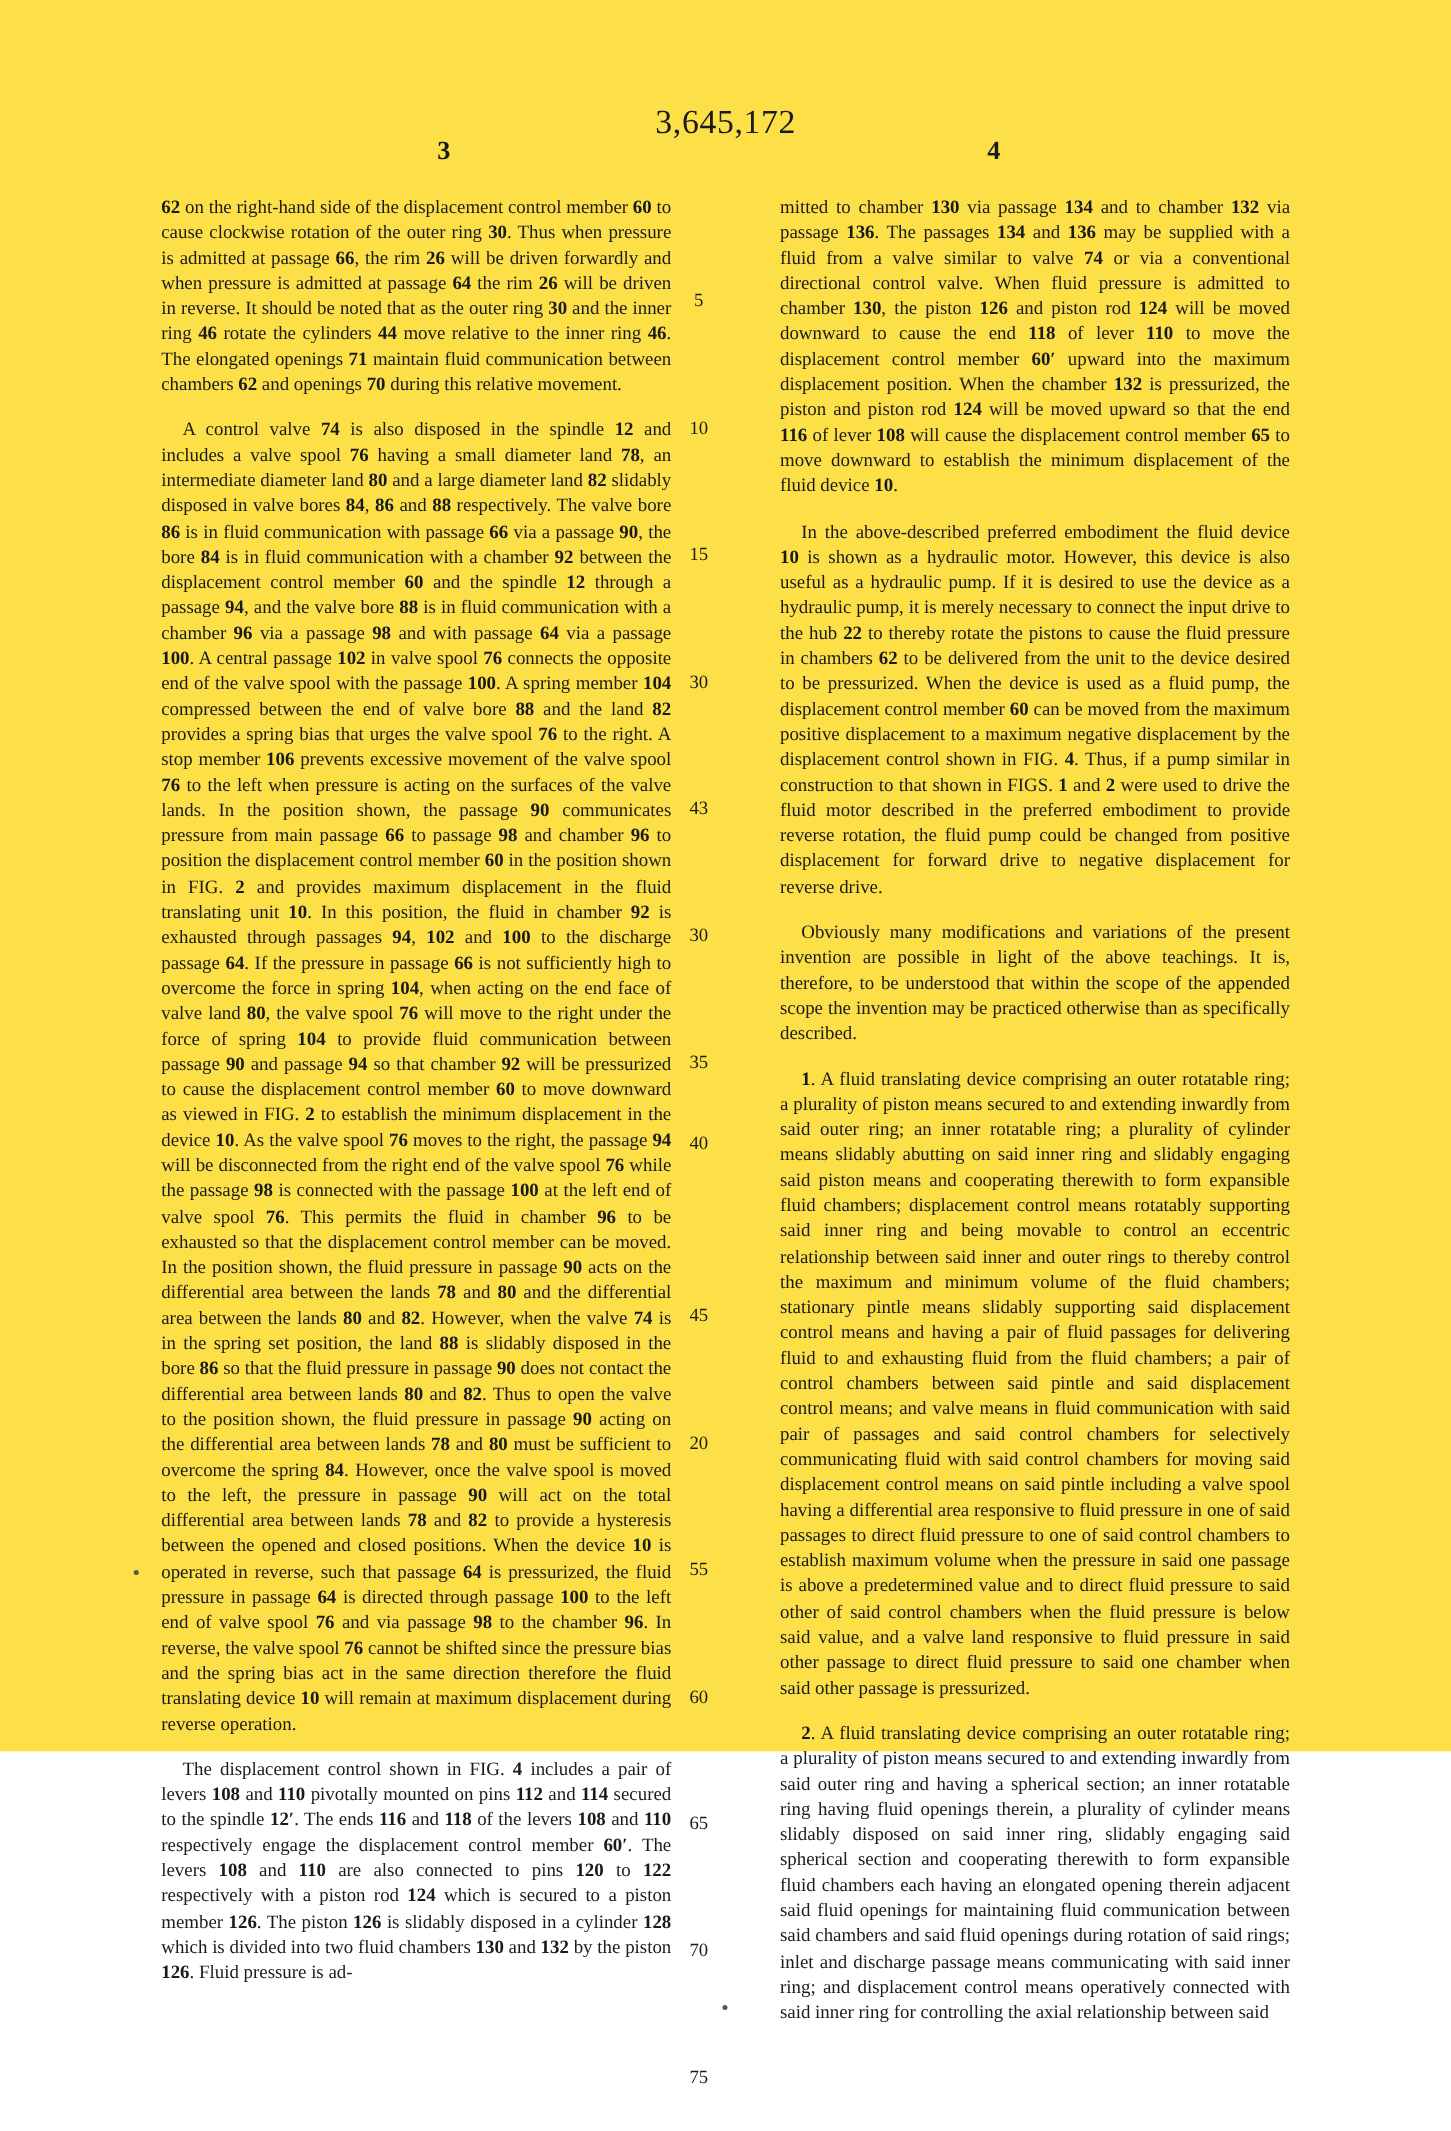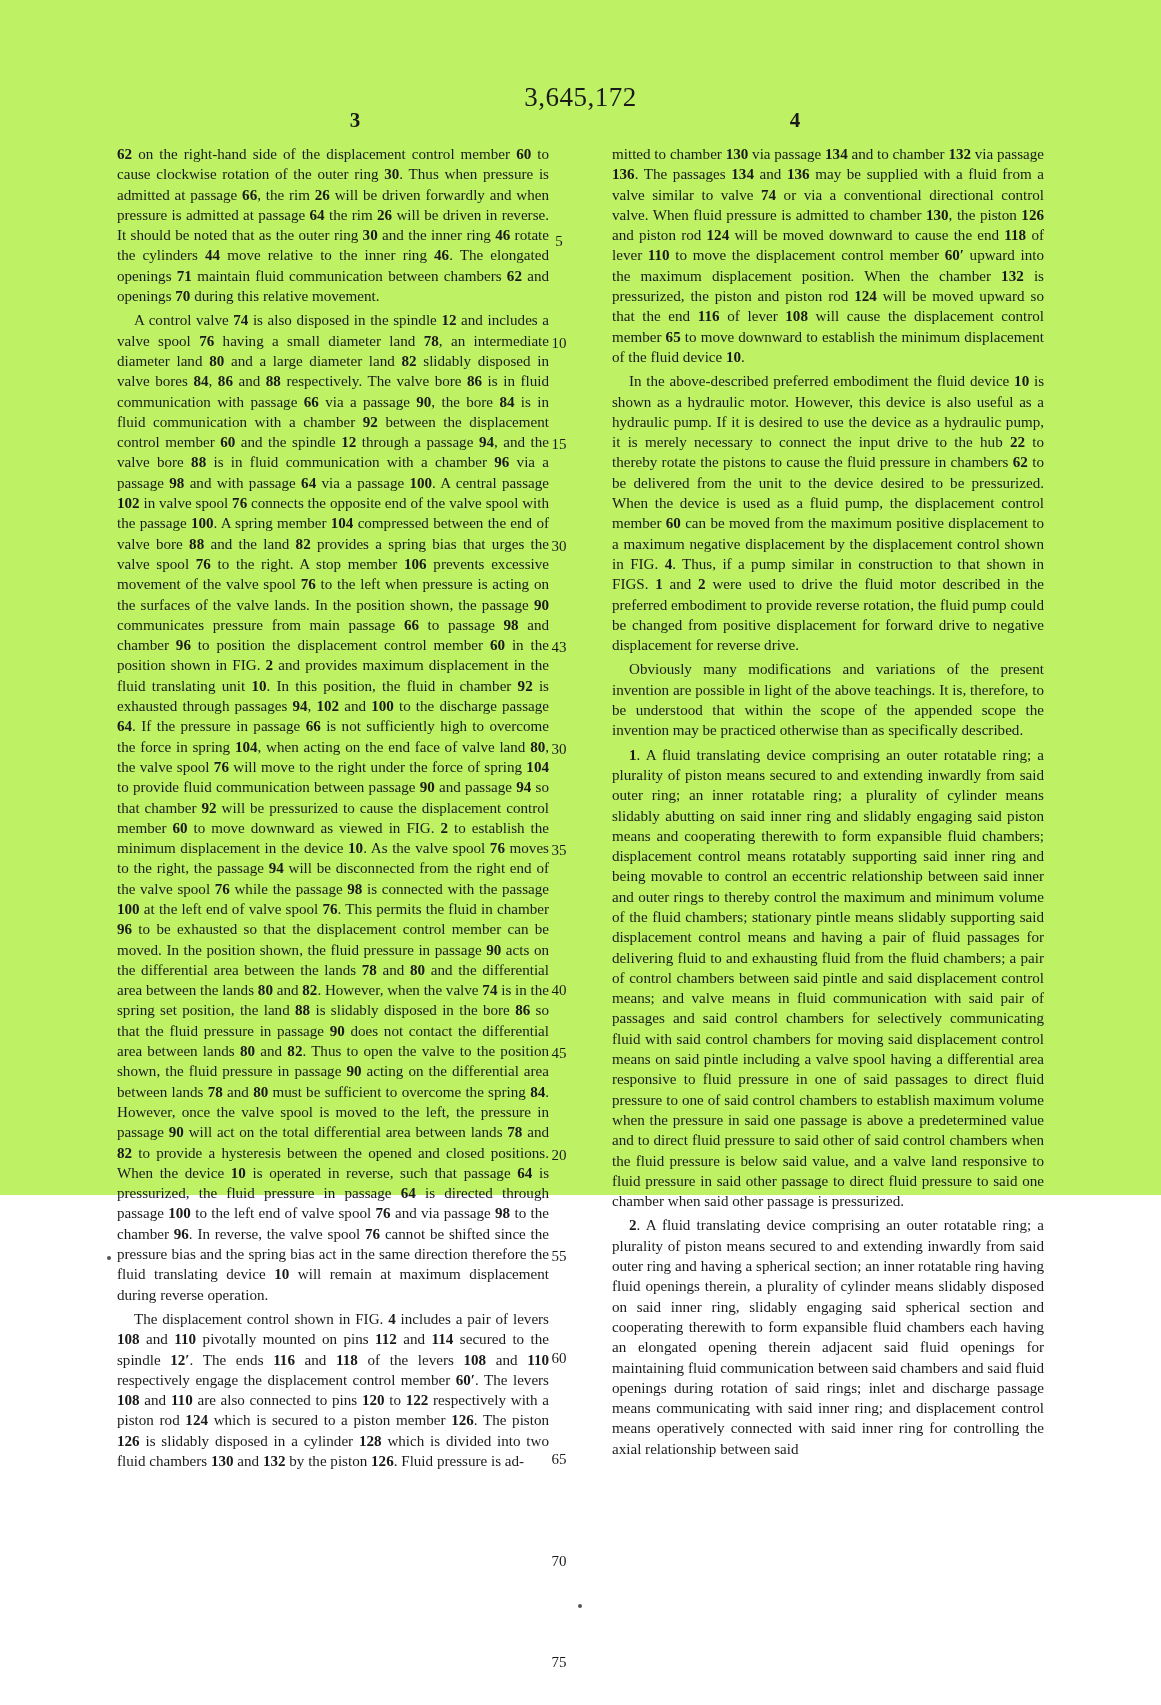--- a/index.html
+++ b/index.html
@@ -11,22 +11,22 @@
     width: 1161px;
     height: 1705px;
     font-family: "Liberation Serif", "DejaVu Serif", serif;
     color: #1a1a1a;
     position: relative;
     overflow: hidden;
   }
   .page {
     position: relative;
     width: 1161px;
-    height: 1195px;
-    background: #bef264;
+    height: 1401px;
+    background: #fde047;
   }
 
   
   .patent-number {
     position: absolute;
     top: 82px;
     left: 0;
     width: 1161px;
     text-align: center;
     font-size: 27px;
@@ -58,21 +58,21 @@
     font-size: 15.1px;
     line-height: 20.3px;
     text-align: justify;
     text-justify: inter-word;
     hyphens: none;
   }
   .col.left  { left: 113px; }
   .col.right { left: 608px; }
 
   .col p {
-    margin: 4px;
+    margin: 16px;
   }
   .col p.indent {
     text-indent: 17px;
   }
   b { font-weight: bold; }
 
   
   .linenums {
     position: absolute;
     top: 140px;
@@ -108,21 +108,21 @@
   <div class="col-num right">4</div>
 
   <div class="linenums" id="linenums">
       <div class="linenum" style="top: 93.2px;">5</div>
       <div class="linenum" style="top: 194.7px;">10</div>
       <div class="linenum" style="top: 296.2px;">15</div>
       <div class="linenum" style="top: 397.7px;">30</div>
       <div class="linenum" style="top: 499.2px;">43</div>
       <div class="linenum" style="top: 600.7px;">30</div>
       <div class="linenum" style="top: 702.2px;">35</div>
-      <div class="linenum" style="top: 842px; text-align: center;">40</div>
+      <div class="linenum" style="top: 767px; text-align: center;">40</div>
       <div class="linenum" style="top: 905.2px;">45</div>
       <div class="linenum" style="top: 1006.7px;">20</div>
       <div class="linenum" style="top: 1108.2px;">55</div>
       <div class="linenum" style="top: 1209.7px;">60</div>
       <div class="linenum" style="top: 1311.2px;">65</div>
       <div class="linenum" style="top: 1412.7px;">70</div>
       <div class="linenum" style="top: 1514.2px;">75</div>
     </div>
 
   <div class="columns">

